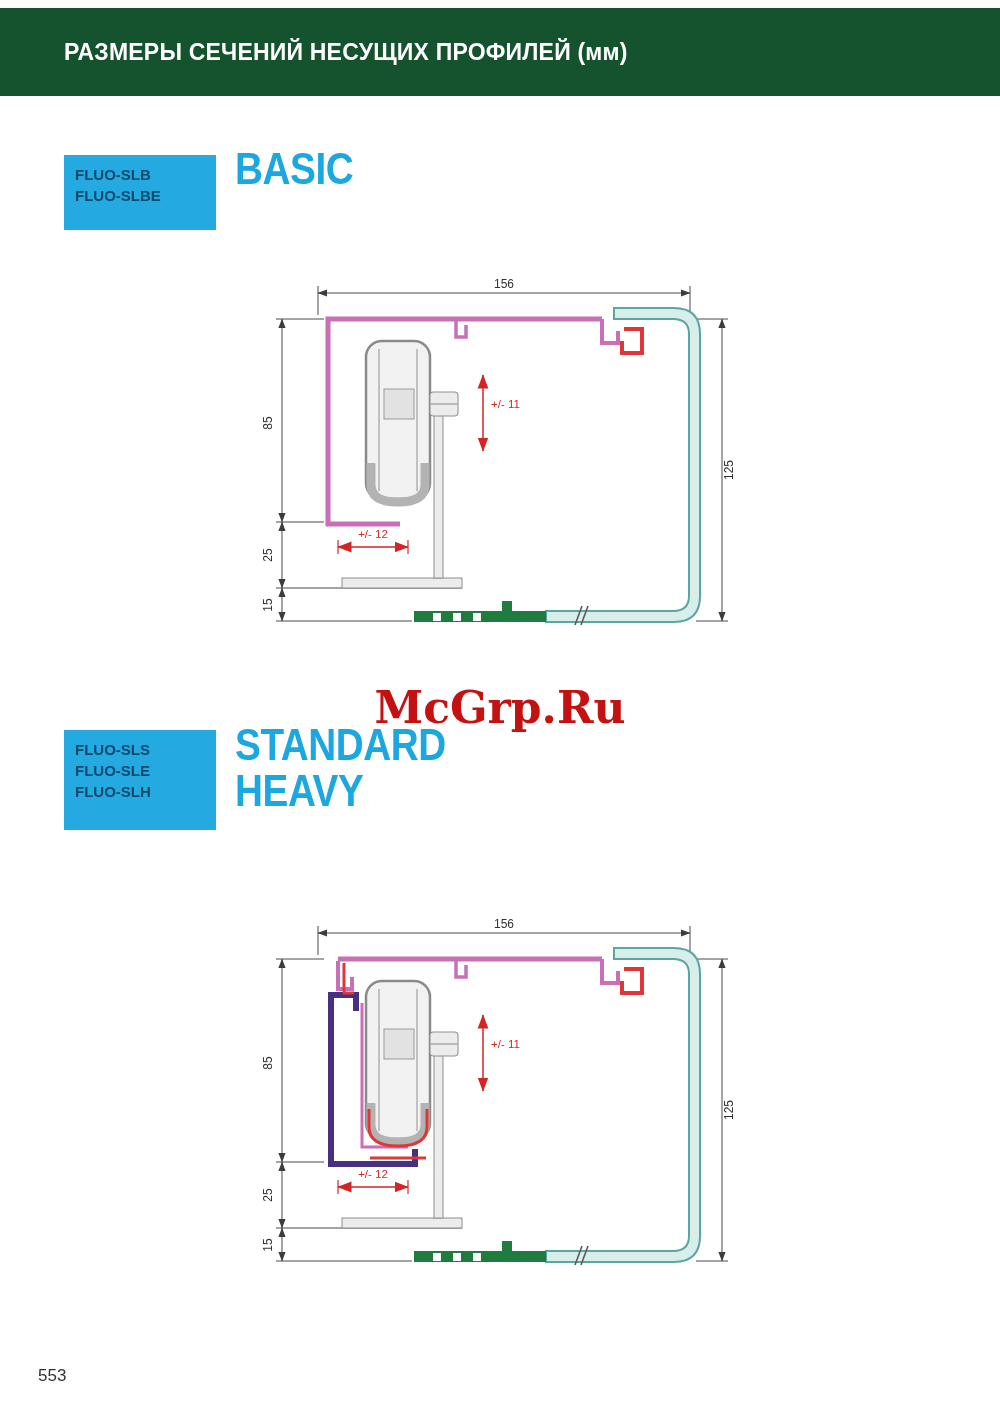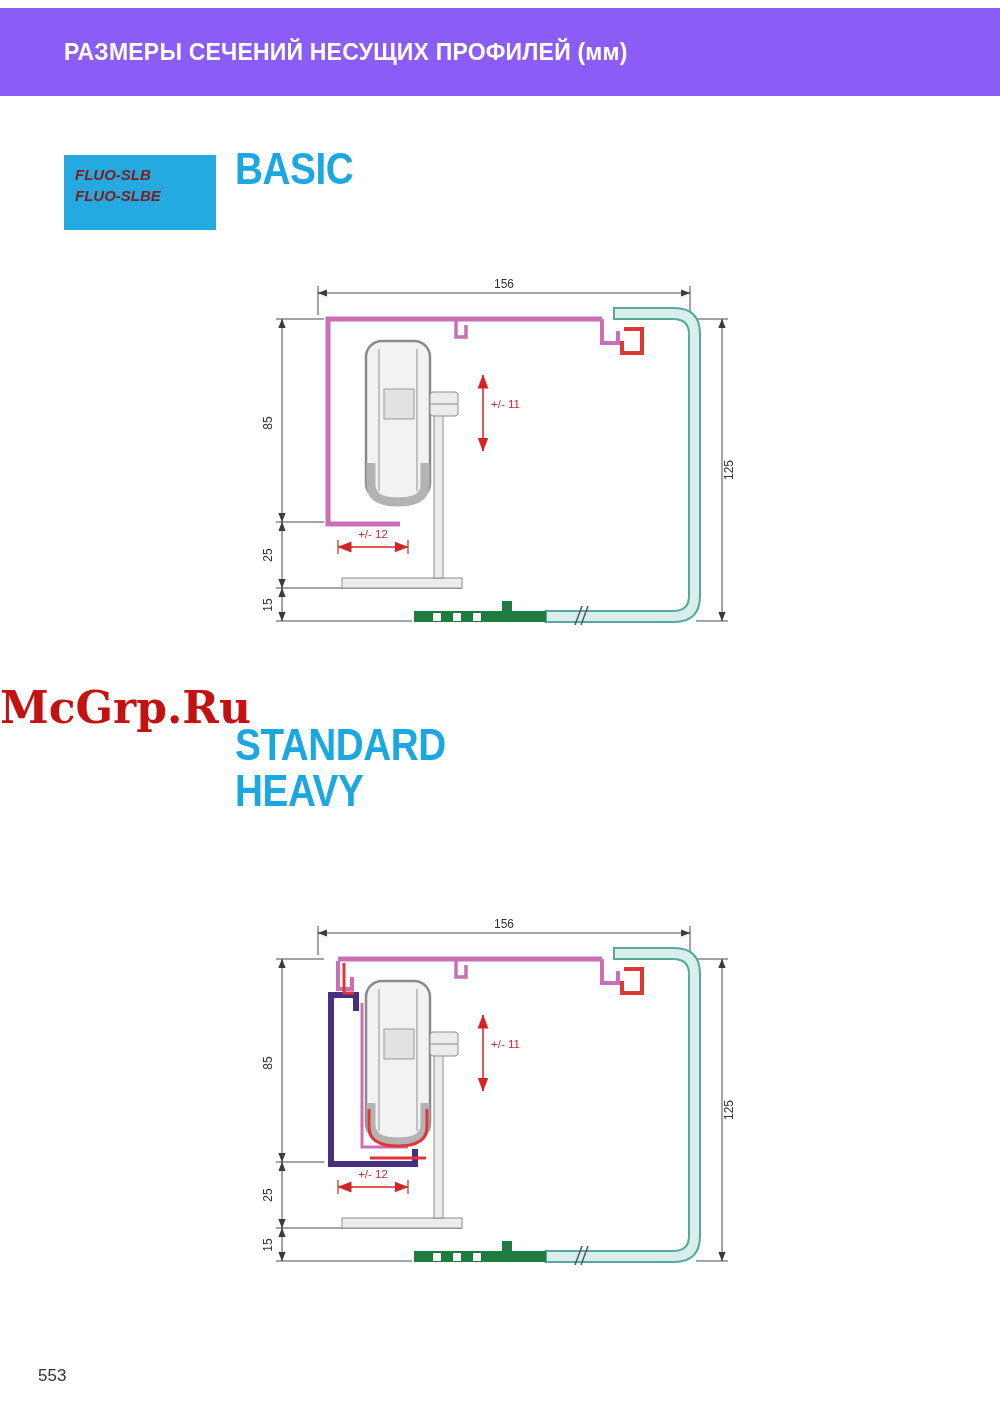--- a/index.html
+++ b/index.html
@@ -1,35 +1,35 @@
 <!DOCTYPE html>
 <html><head>
 <meta charset="utf-8">
 <style>
   html,body{margin:0;padding:0;background:#fff;}
   .page{position:relative;width:1000px;height:1414px;background:#ffffff;
         font-family:"Liberation Sans",sans-serif;overflow:hidden;}
 
   .header-bar{position:absolute;left:0;top:8px;width:1000px;height:88px;
-              background:#8b5cf6;display:flex;align-items:center;}
+              background:#14532d;display:flex;align-items:center;}
   .header-title{margin-left:64px;color:#ffffff;font-size:23px;font-weight:bold;
                 letter-spacing:.2px;}
 
-  .model-box{position:absolute;background:#24a9e0;color:#7f1d1d;font-weight:bold;
-             font-size:15px;box-sizing:border-box;padding:9px 0 0 11px;line-height:1.4;font-style:italic;}
+  .model-box{position:absolute;background:#24a9e0;color:#0c4a6e;font-weight:bold;
+             font-size:15px;box-sizing:border-box;padding:9px 0 0 11px;line-height:1.4;}
   #model-basic{left:64px;top:155px;width:152px;height:75px;}
   #model-standard{left:64px;top:730px;width:152px;height:100px;}
 
   .section-title{position:absolute;color:#1ba7e0;font-weight:bold;font-size:44px;
                  line-height:1.05;transform:scaleX(.88);transform-origin:left top;
                  letter-spacing:-.5px;}
   #title-basic{left:235px;top:146px;}
   #title-standard{left:235px;top:722px;}
 
-  .watermark{position:absolute;left:0;top:682px;width:1000px;text-align:left;
+  .watermark{position:absolute;left:0;top:682px;width:1000px;text-align:center;
              font-family:"DejaVu Serif",serif;font-weight:bold;font-size:44px;
              color:#c41111;}
 
   .page-number{position:absolute;left:38px;top:1366px;font-size:17px;color:#333;}
 
   .drawing{position:absolute;}
 
   .dimt{font-family:"Liberation Sans",sans-serif;font-size:12px;fill:#333;}
   .dimr{font-family:"Liberation Sans",sans-serif;font-size:11.5px;fill:#d42525;}
   .dline{stroke:#4a4a4a;stroke-width:1;}
@@ -145,20 +145,25 @@
 
     <text class="dimt" x="254" y="13" text-anchor="middle">156</text>
     <text class="dimt" x="22" y="148" text-anchor="middle" transform="rotate(-90 22 148)">85</text>
     <text class="dimt" x="22" y="280" text-anchor="middle" transform="rotate(-90 22 280)">25</text>
     <text class="dimt" x="22" y="330" text-anchor="middle" transform="rotate(-90 22 330)">15</text>
     <text class="dimt" x="483" y="195" text-anchor="middle" transform="rotate(-90 483 195)">125</text>
   </svg>
 
   <div class="watermark">McGrp.Ru</div>
 
+  <div class="model-box" id="model-standard">
+    <div>FLUO-SLS</div>
+    <div>FLUO-SLE</div>
+    <div>FLUO-SLH</div>
+  </div>
   <div class="section-title" id="title-standard">
     <div>STANDARD</div>
     <div>HEAVY</div>
   </div>
 
   <svg class="drawing" style="left:250px;top:915px" width="510" height="385" viewBox="0 0 510 385">
     <use href="#dimFrame"></use>
     <use href="#tealProfile"></use>
     <use href="#greenStrip"></use>
     <use href="#rollerAsm"></use>

